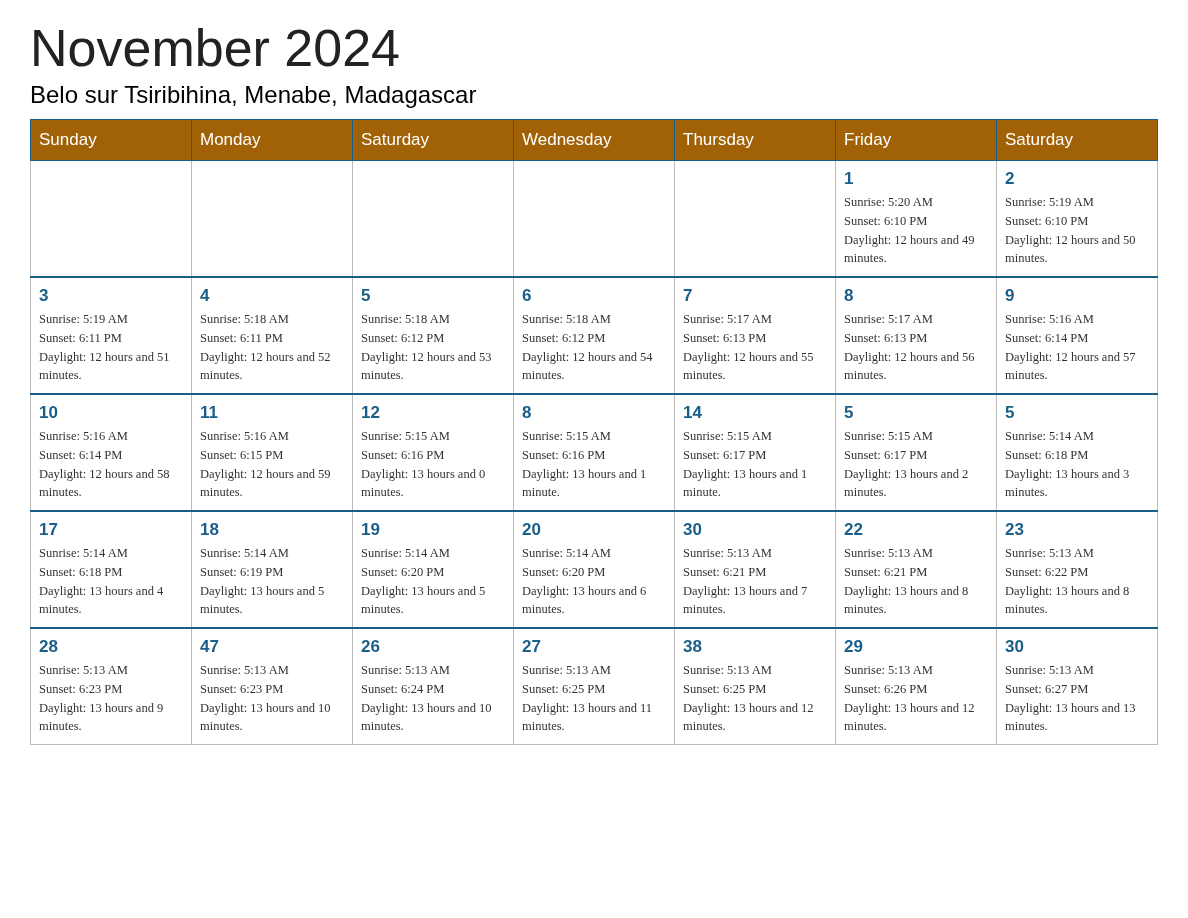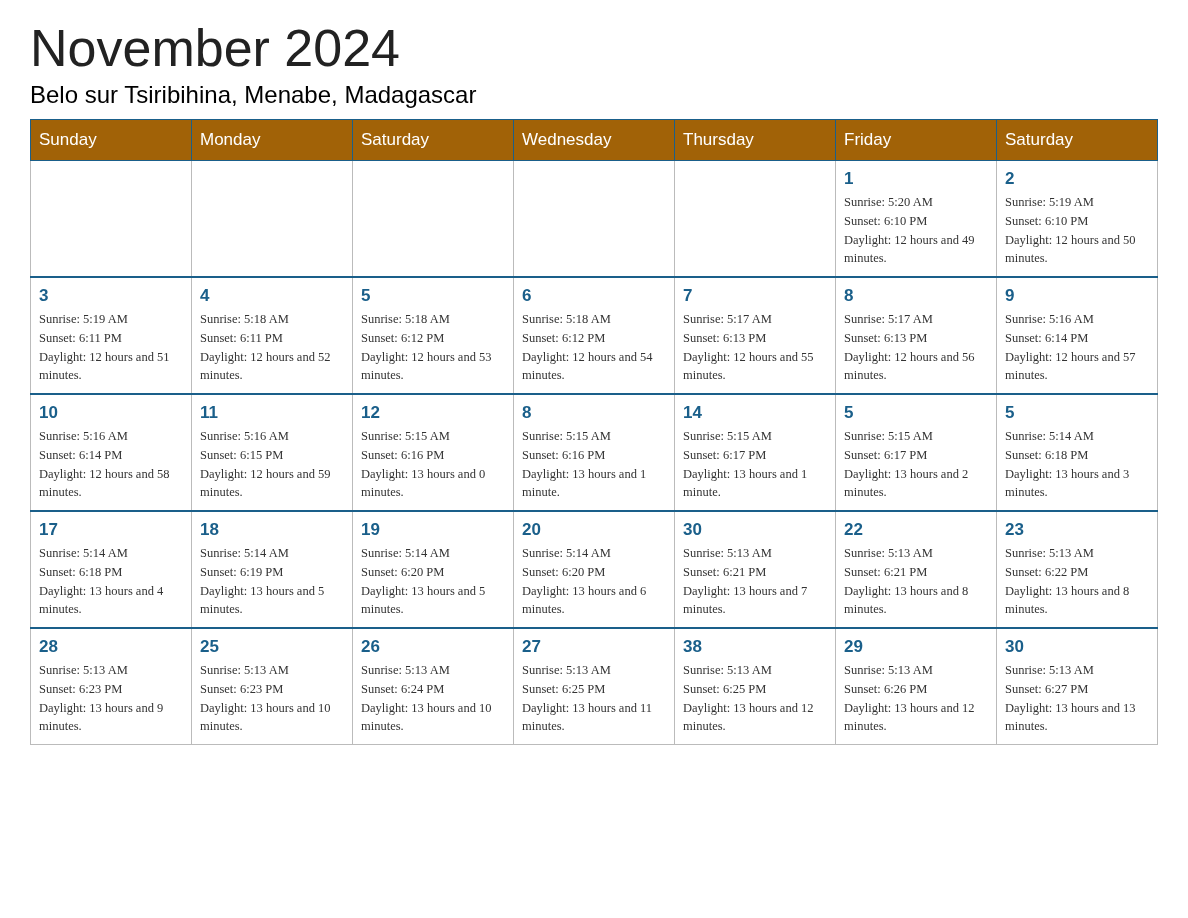--- a/index.html
+++ b/index.html
@@ -212,21 +212,21 @@
           <span class="day-number">23</span>
           <div class="day-info">Sunrise: 5:13 AM<br>Sunset: 6:22 PM<br>Daylight: 13 hours and 8 minutes.</div>
         </td>
       </tr>
       <tr class="row-divider">
         <td>
           <span class="day-number">28</span>
           <div class="day-info">Sunrise: 5:13 AM<br>Sunset: 6:23 PM<br>Daylight: 13 hours and 9 minutes.</div>
         </td>
         <td>
-          <span class="day-number">25</span>
+          <span class="day-number">47</span>
           <div class="day-info">Sunrise: 5:13 AM<br>Sunset: 6:23 PM<br>Daylight: 13 hours and 10 minutes.</div>
         </td>
         <td>
           <span class="day-number">26</span>
           <div class="day-info">Sunrise: 5:13 AM<br>Sunset: 6:24 PM<br>Daylight: 13 hours and 10 minutes.</div>
         </td>
         <td>
           <span class="day-number">27</span>
           <div class="day-info">Sunrise: 5:13 AM<br>Sunset: 6:25 PM<br>Daylight: 13 hours and 11 minutes.</div>
         </td>

